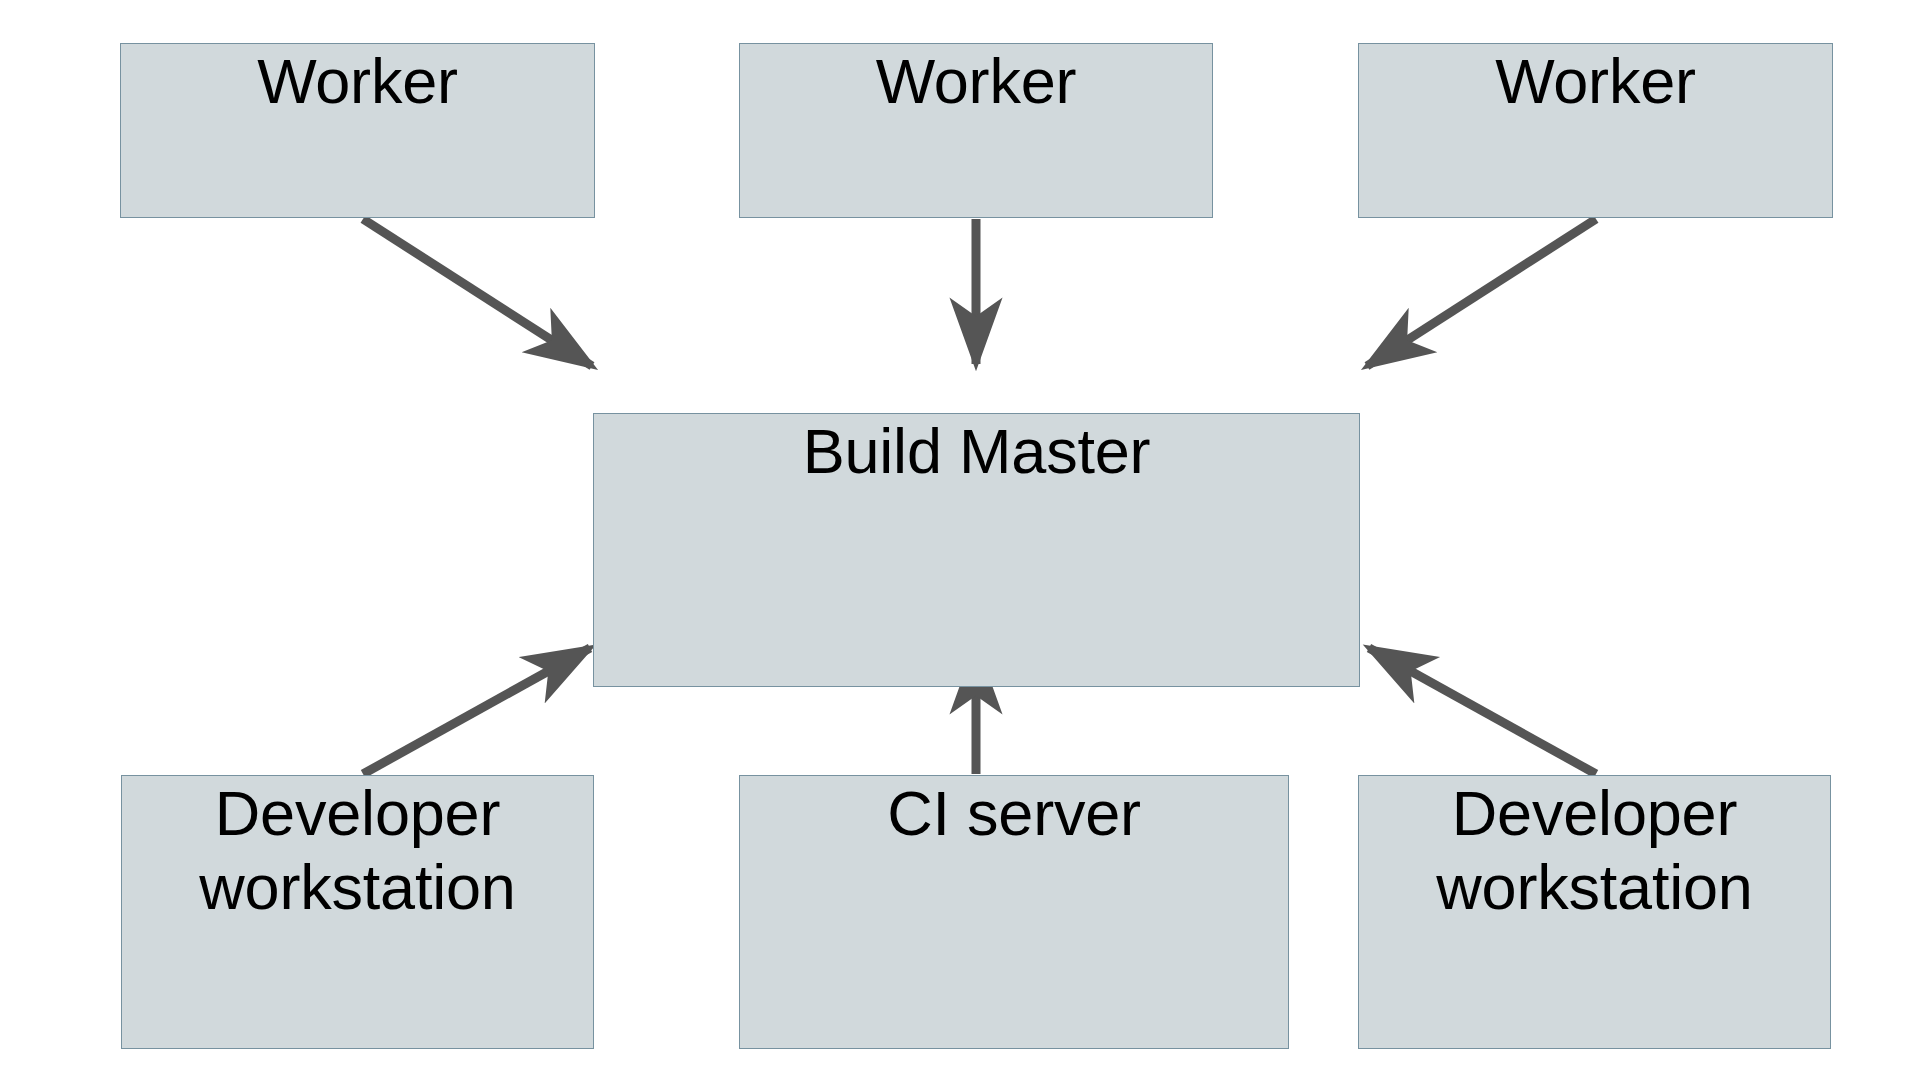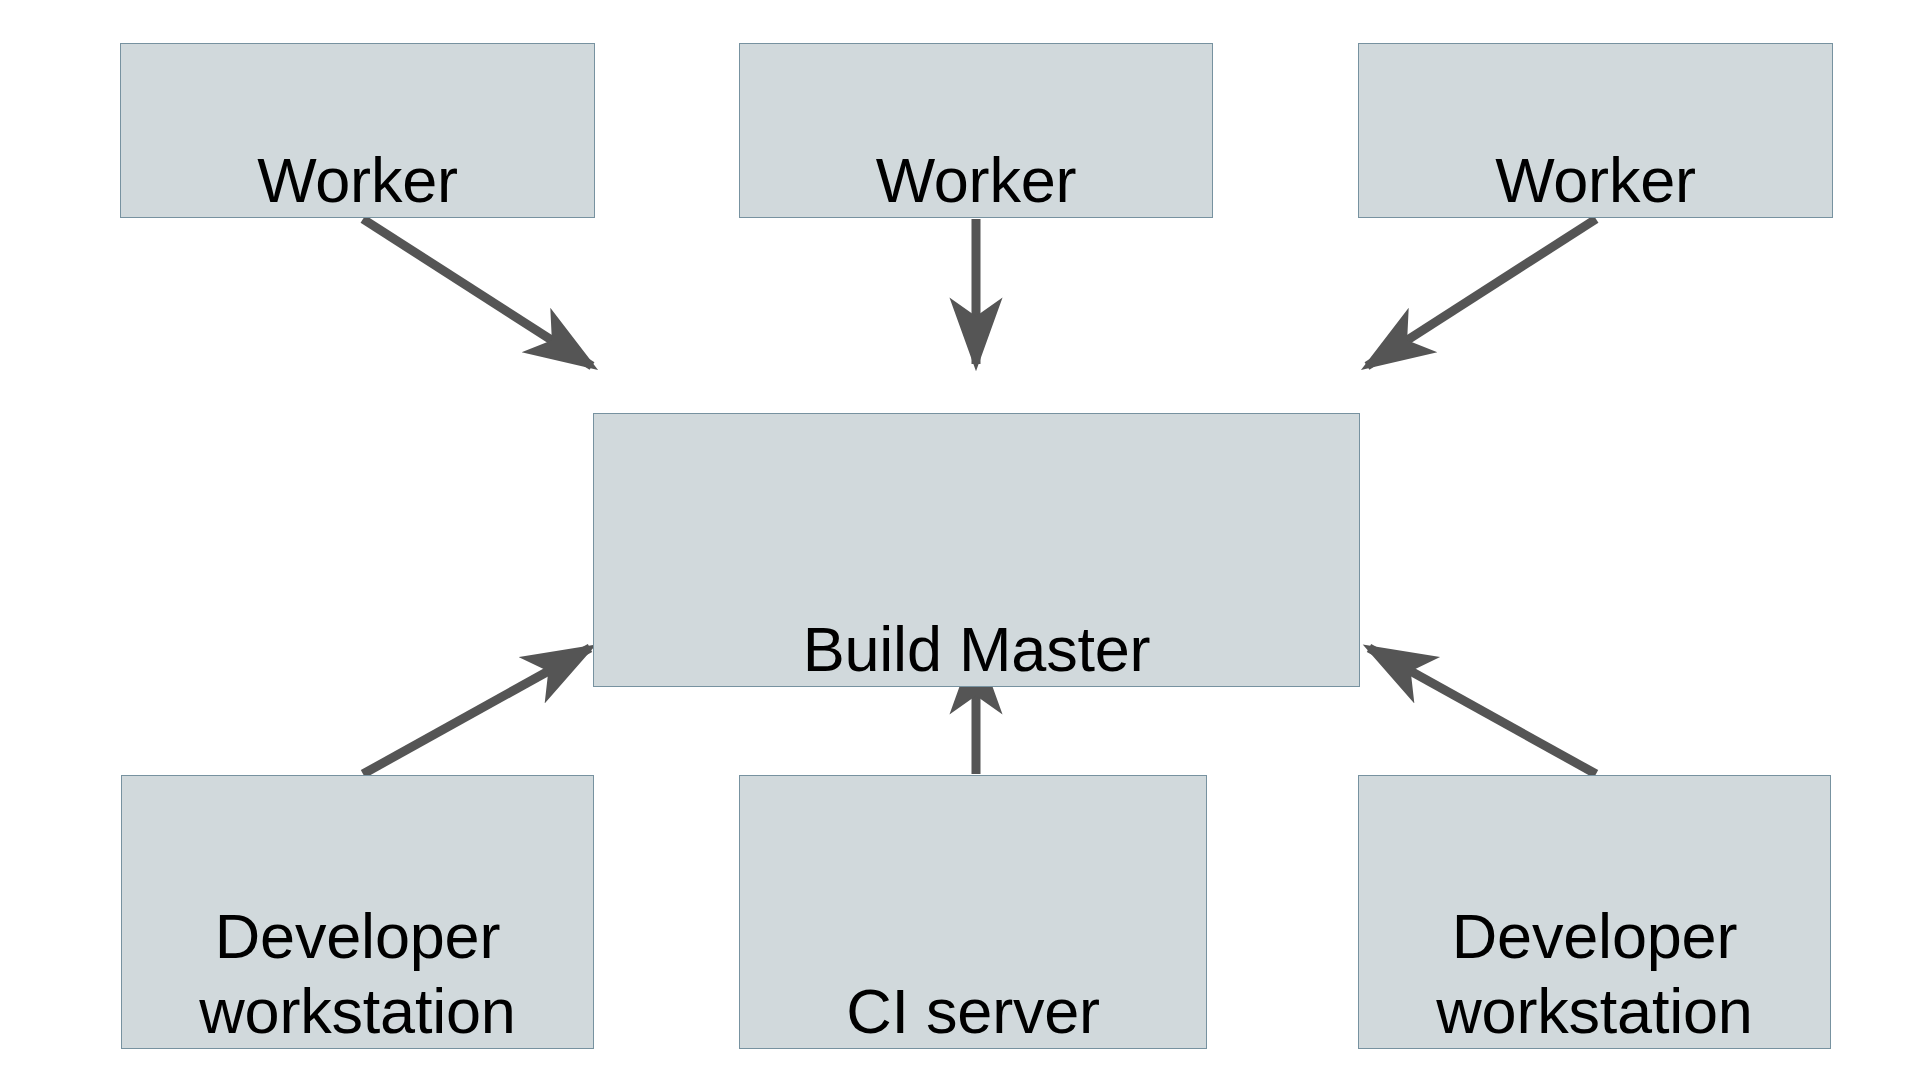--- a/index.html
+++ b/index.html
@@ -24,21 +24,21 @@
     width: 1910px;
     height: 1090px;
     pointer-events: none;
   }
   .node {
     position: absolute;
     box-sizing: border-box;
     background: #d1d9dc;
     border: 1.6px solid #7792a0;
     display: flex;
-    align-items: flex-end;
+    align-items: flex-start;
     justify-content: center;
     text-align: center;
     color: #000000;
     font-family: "Liberation Sans", sans-serif;
     font-weight: 400;
     line-height: 1.18;
     letter-spacing: -0.2px;
   }
   .node-label {
     display: block;
@@ -49,21 +49,21 @@
   
   #node-worker-1 { left: 120px; top: 43px;  width: 475px; height: 175px; font-size: 63px; }
   #node-worker-2 { left: 739px; top: 43px;  width: 474px; height: 175px; font-size: 63px; }
   #node-worker-3 { left: 1358px; top: 43px; width: 475px; height: 175px; font-size: 63px; }
 
   
   #node-build-master { left: 593px; top: 369px; width: 767px; height: 274px; font-size: 63px; margin-top: 44px; }
 
   
   #node-dev-ws-1 { left: 121px;  top: 775px; width: 473px; height: 274px; font-size: 63px; }
-  #node-ci-server { left: 739px;  top: 775px; width: 468px; height: 274px; font-size: 63px; }
+  #node-ci-server { left: 739px;  top: 775px; width: 550px; height: 274px; font-size: 63px; }
   #node-dev-ws-2 { left: 1358px; top: 775px; width: 473px; height: 274px; font-size: 63px; }
 </style>
 </head>
 <body>
 
 <div id="canvas">
 
   <svg class="edges" viewBox="0 0 1910 1090" width="1910" height="1090" xmlns="http://www.w3.org/2000/svg">
     <defs>
       <marker id="arrowhead" markerWidth="9" markerHeight="9" refX="7.4" refY="3.1" orient="auto" markerUnits="strokeWidth">

